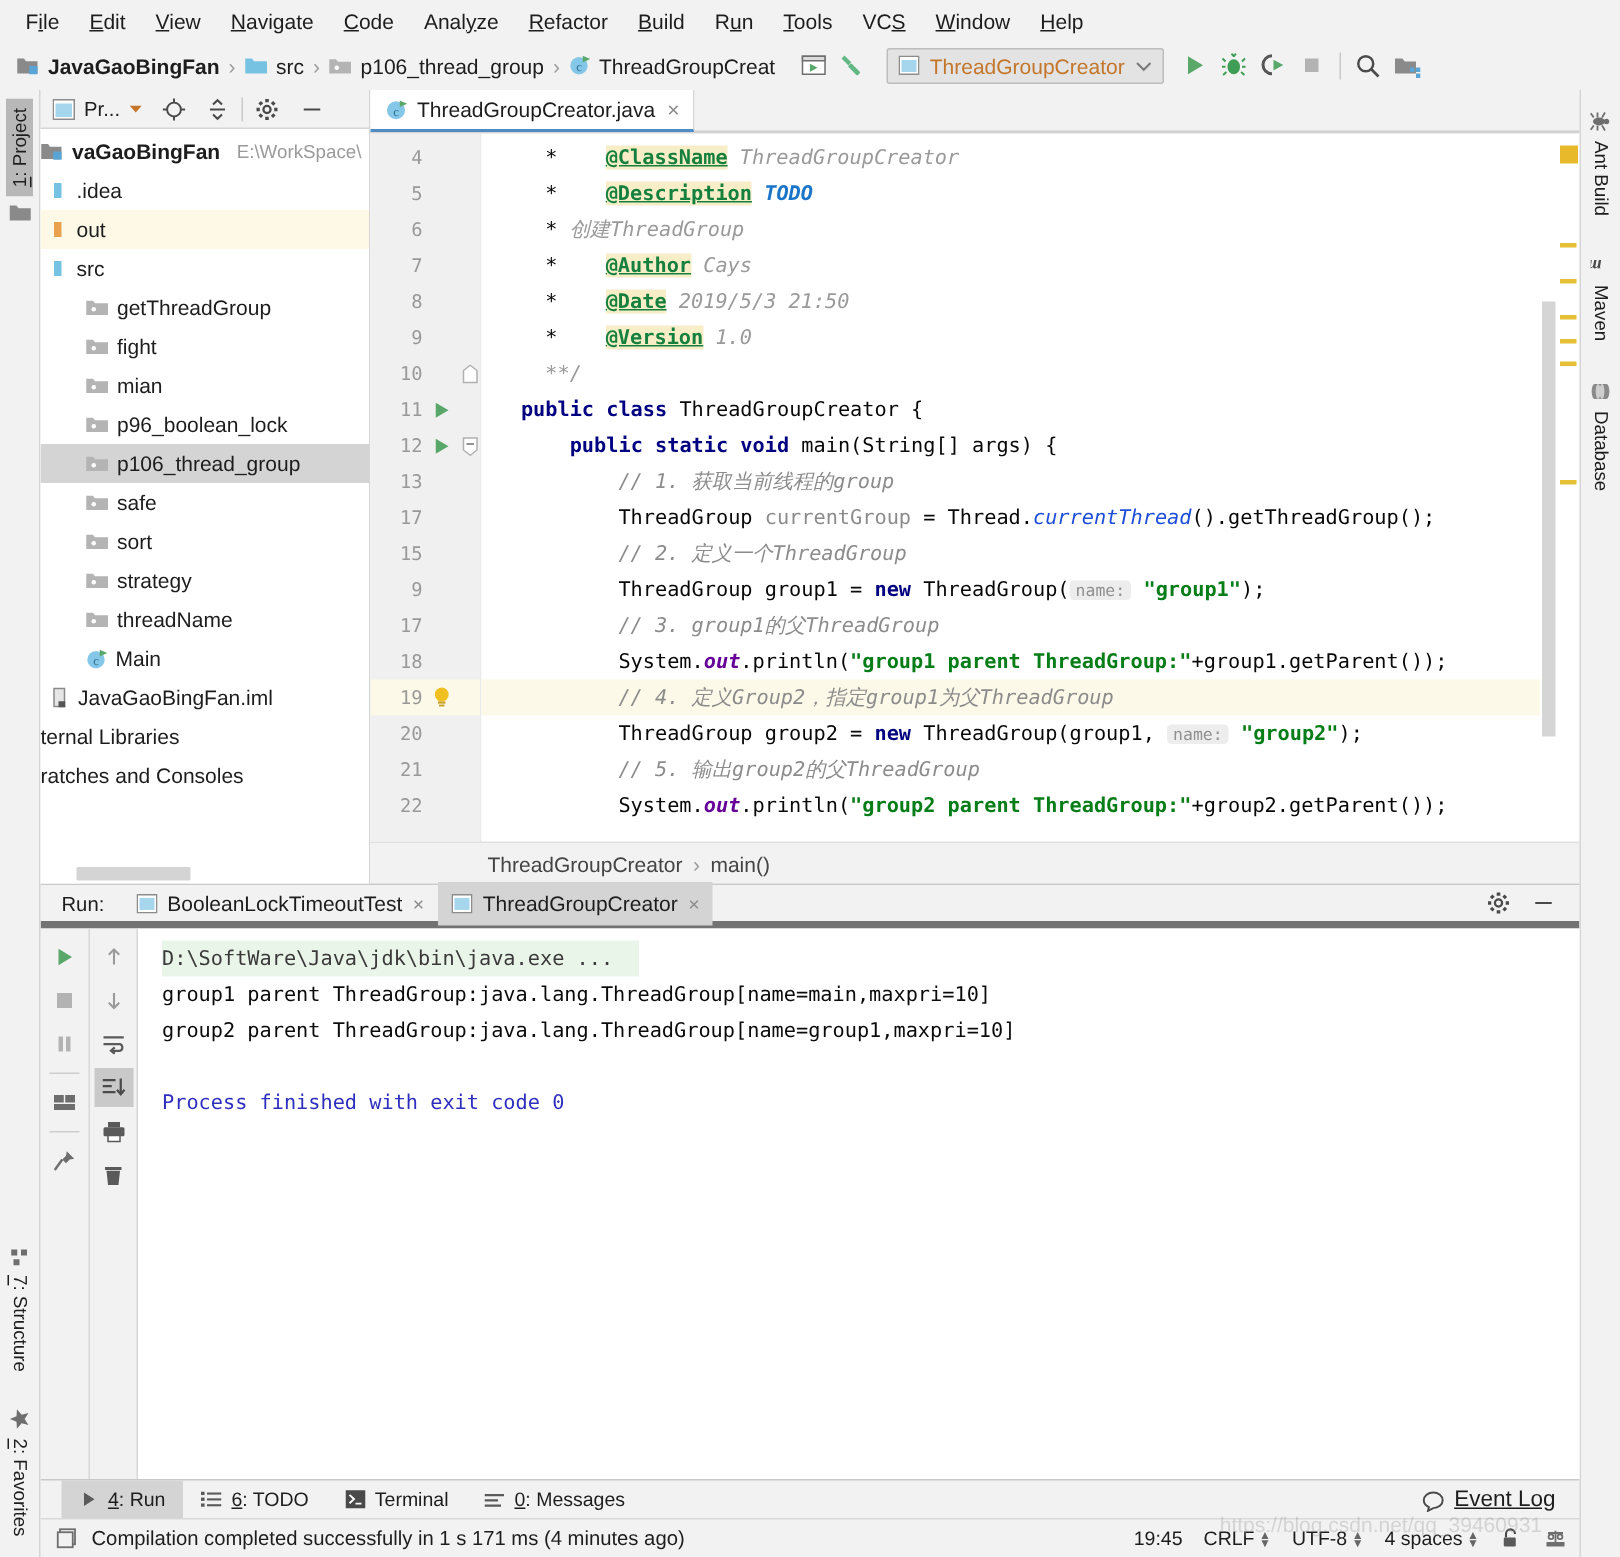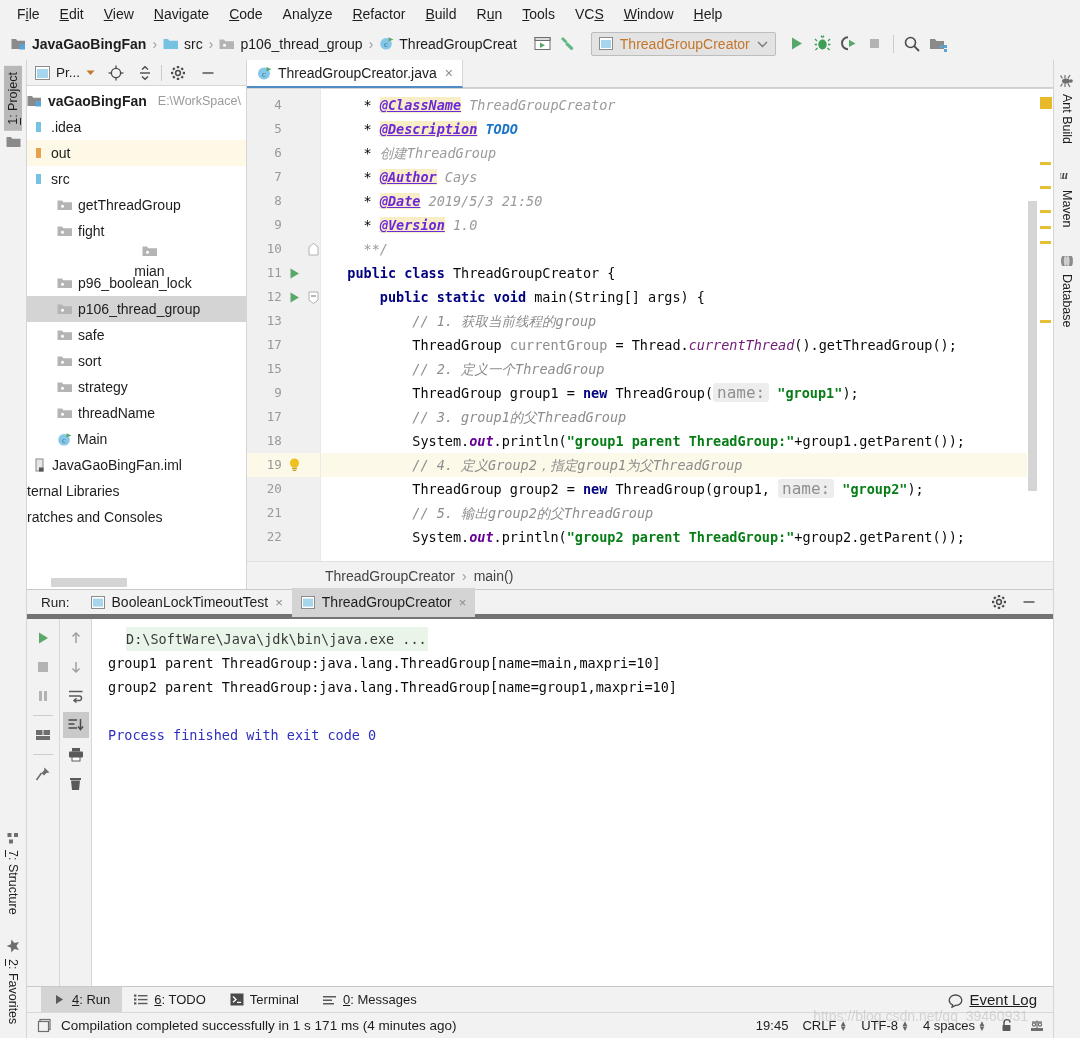--- a/index.html
+++ b/index.html
@@ -131,27 +131,27 @@
   }
   .gutter-row { height: 24px; display: flex; align-items: center; }
   .gutter-mark { width: 30px; height: 24px; display: flex; align-items: center; justify-content: center; }
   .caret-line { background: #fcf9e8; }
   .caret-line-gutter { background: #fcf9e8; }
 
   
   .kw { color: #000080; font-weight: bold; }
   .cmt { color: #8c8c8c; font-style: italic; }
   .jd { color: #9a9a9a; font-style: italic; }
-  .jdtag { color: #6d28d9; font-weight: bold; font-style: italic; background: #f7eec8; text-decoration: underline; }
+  .jdtag { color: #15803d; font-weight: bold; background: #f7eec8; text-decoration: underline; margin-left: 24px; }
   .todo { color: #1a75c9; font-weight: bold; font-style: italic; }
   .str { color: #067d17; font-weight: bold; }
   .fld { color: #660099; font-weight: bold; font-style: italic; }
-  .mth { color: #701a75; font-style: italic; }
+  .mth { color: #1d4ed8; font-style: italic; }
   .localv { color: #8c8c8c; }
-  .hint { background: #ededed; color: #909090; border-radius: 3px; padding: 0 4px; font-size: 16px; margin-top: 40px; }
+  .hint { background: #ededed; color: #909090; border-radius: 3px; padding: 0 4px; font-size: 11px; margin-top: 40px; }
 
   .breadcrumbs {
     height: 28px; background: #f2f2f2; display: flex; align-items: center;
     padding-left: 78px; gap: 7px; font-size: 14px; color: #444; flex: none;
     border-top: 1px solid #e0e0e0;
   }
   .bc-sep { color: #9b9b9b; }
 
   
   .run-panel { flex: 1; display: flex; flex-direction: column; min-height: 0; border-top: 1px solid #c9c9c9; background: #fff; }
@@ -176,21 +176,21 @@
   }
   .rt-btn { width: 26px; height: 26px; display: flex; align-items: center; justify-content: center; }
   .rt-btn.on { background: #c9c9c9; }
   .rt-div { width: 20px; height: 1px; background: #cdcdcd; margin: 3px 0; }
 
   .console { flex: 1; background: #fff; padding: 8px 0 0 16px; overflow: hidden; position: relative; }
   .cline {
     font-family: "DejaVu Sans Mono", monospace; font-size: 13.5px; line-height: 24px;
     white-space: pre; color: #0b0b0b;
   }
-  .cline.cmdline { color: #3a3a3a; background: #eaf5ea; display: inline-block; padding-right: 1px; margin-left: 18px; }
+  .cline.cmdline { color: #3a3a3a; background: #eaf5ea; display: inline-block; padding-right: 17px; }
   .cline.exitline { color: #2f2fbf; }
 
   
   .statusbar-tabs {
     height: 26px; background: #f2f2f2; display: flex; align-items: center;
     flex: none; border-top: 1px solid #c9c9c9; padding-left: 27px;
   }
   .sb-tab { display: flex; align-items: center; gap: 6px; padding: 0 12px; height: 26px; font-size: 13px; color: #1d1d1d; }
   .sb-tab.active { background: #d4d4d4; }
   .sb-tab .mn { text-decoration: underline; }
@@ -484,21 +484,21 @@
               </div>
               <div class="tree-row" style="padding-left: 30px;">
                 <span class="icon">
                   <svg width="16" height="14" viewBox="0 0 16 14">
                     <path d="M0.5 2.5 L5 2.5 L6.3 4.2 L15 4.2 L15 12 L0.5 12 Z" fill="#b4b4b4"></path>
                     <circle cx="5.5" cy="8.2" r="1.5" fill="#fff"></circle>
                   </svg>
                 </span>
                 <span>fight</span>
               </div>
-              <div class="tree-row" style="padding-left: 30px; flex-direction: column;">
+              <div class="tree-row" style="padding-left: 30px;">
                 <span class="icon">
                   <svg width="16" height="14" viewBox="0 0 16 14">
                     <path d="M0.5 2.5 L5 2.5 L6.3 4.2 L15 4.2 L15 12 L0.5 12 Z" fill="#b4b4b4"></path>
                     <circle cx="5.5" cy="8.2" r="1.5" fill="#fff"></circle>
                   </svg>
                 </span>
                 <span>mian</span>
               </div>
               <div class="tree-row" style="padding-left: 30px;">
                 <span class="icon">

